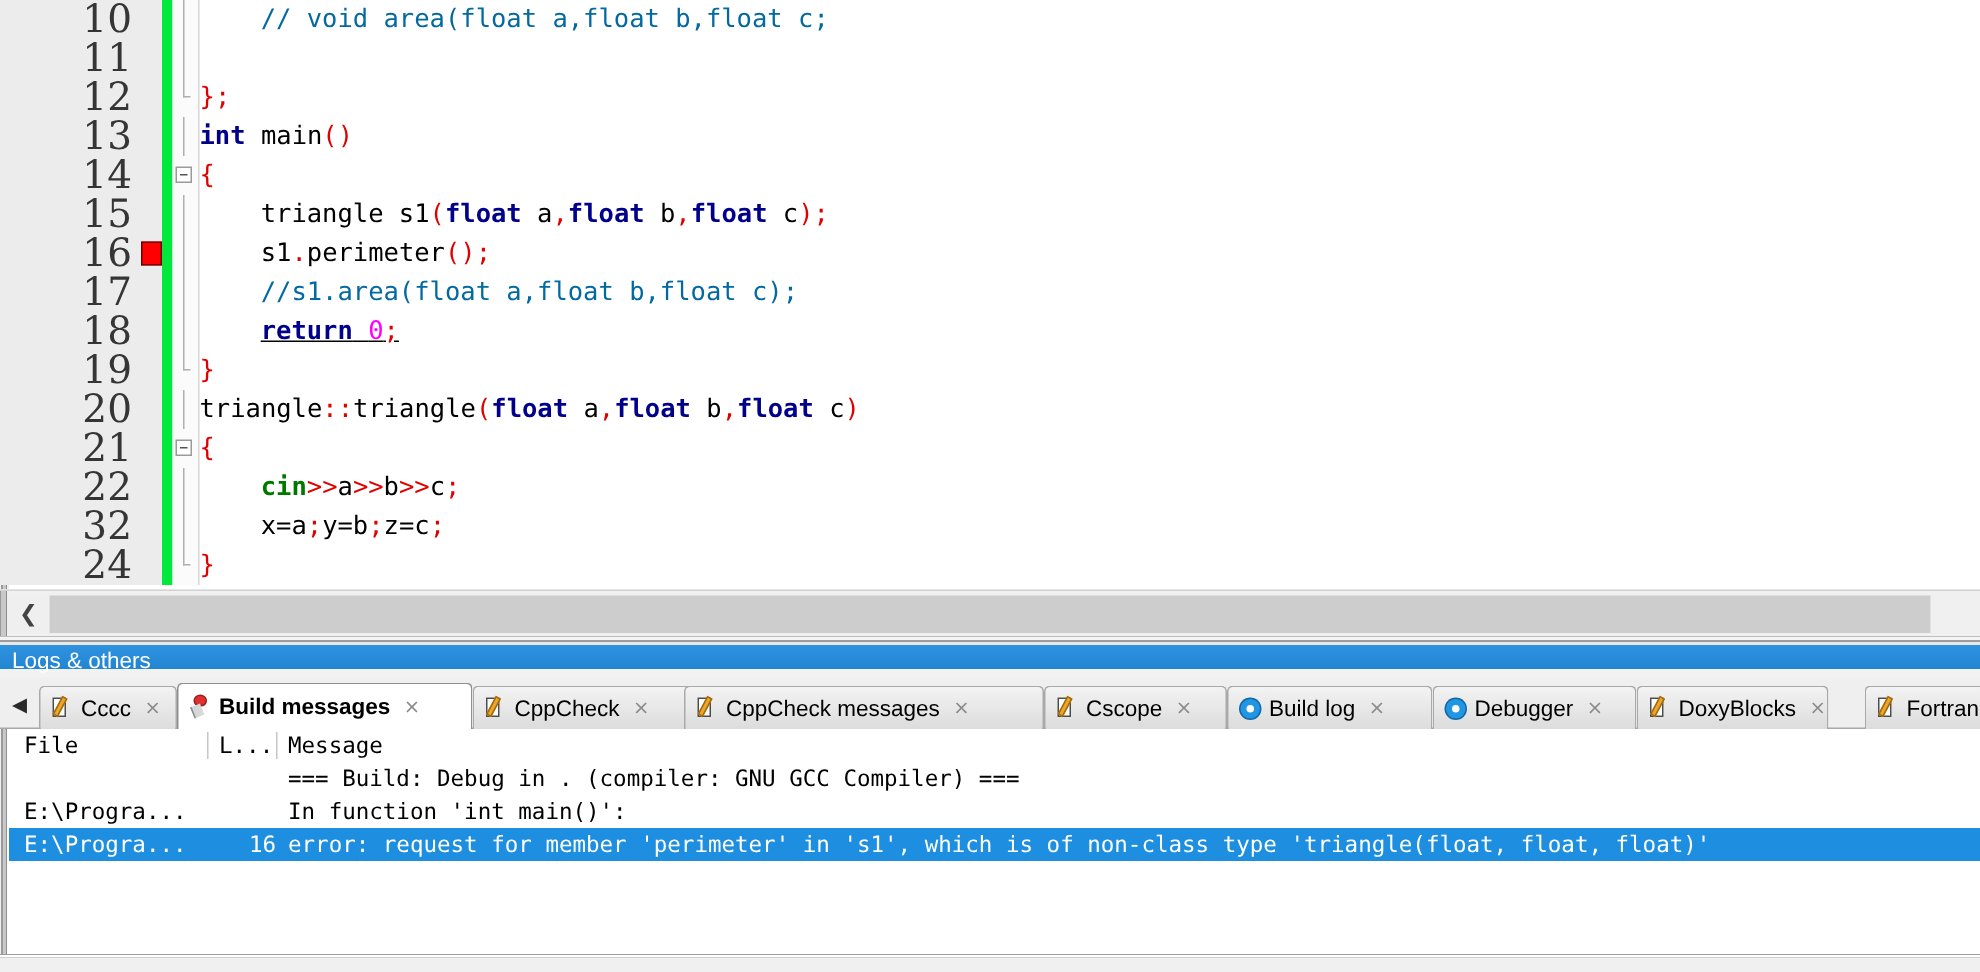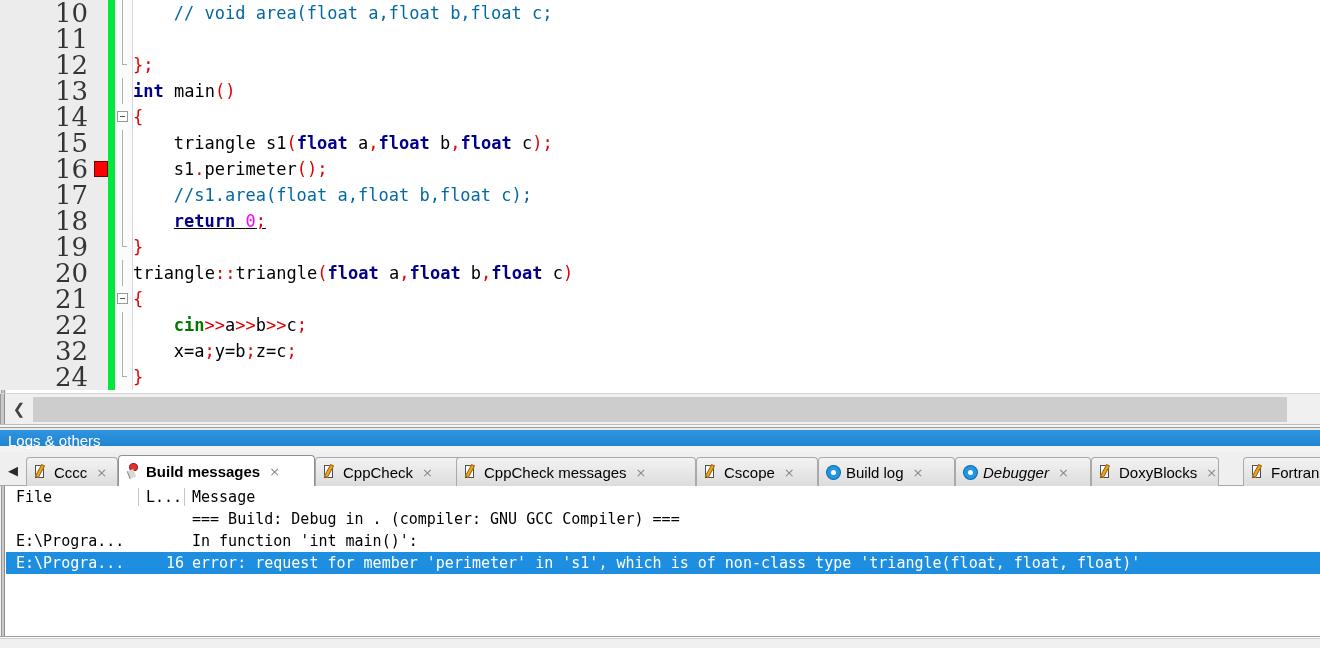--- a/index.html
+++ b/index.html
@@ -421,21 +421,21 @@
       <div class="tab" style="left: 696px; width: 122px;">
         <span class="tab-ico ico-notepad"></span>
         <span class="tab-label">Cscope</span>
         <span class="tab-close">×</span>
       </div>
       <div class="tab" style="left: 818px; width: 137px;">
         <span class="tab-ico ico-gear"></span>
         <span class="tab-label">Build log</span>
         <span class="tab-close">×</span>
       </div>
-      <div class="tab" style="left: 955px; width: 136px; font-style: italic;">
+      <div class="tab" style="left: 955px; width: 136px;">
         <span class="tab-ico ico-gear"></span>
         <span class="tab-label">Debugger</span>
         <span class="tab-close">×</span>
       </div>
       <div class="tab" style="left: 1091px; width: 128px; text-align: right;">
         <span class="tab-ico ico-notepad"></span>
         <span class="tab-label">DoxyBlocks</span>
         <span class="tab-close">×</span>
       </div>
       <div class="tab" style="left: 1243px; width: 150px;">

